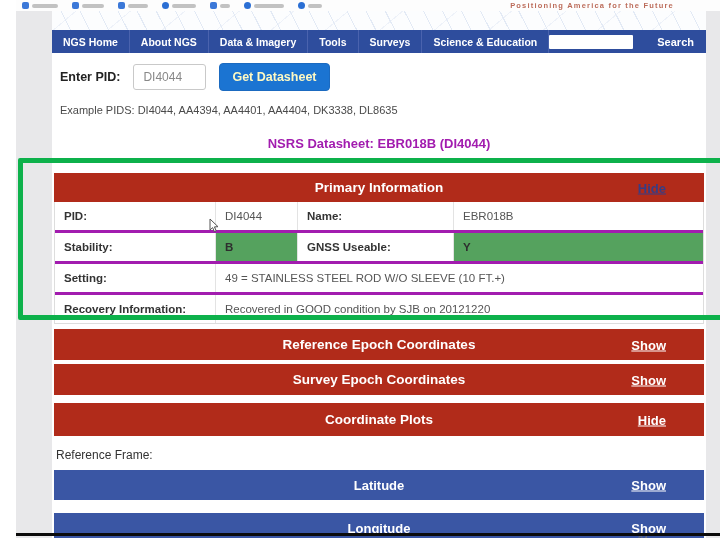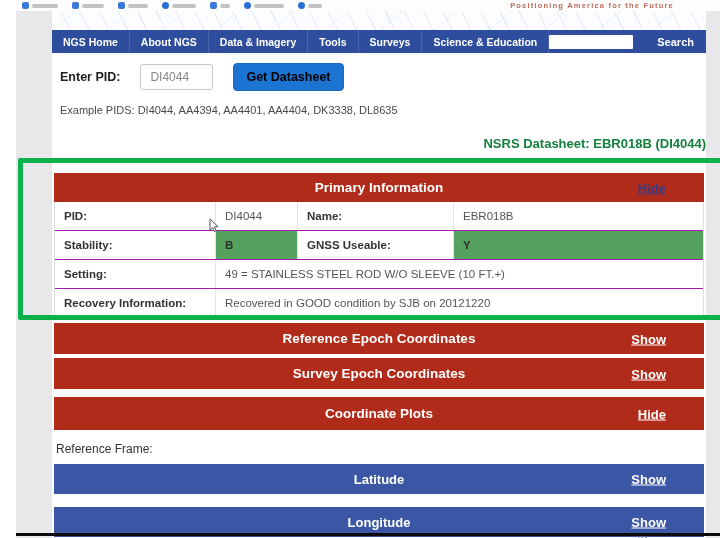--- a/index.html
+++ b/index.html
@@ -30,41 +30,41 @@
       #fcfdfe;
   }
   
   .nav{height:23px;background:#2e4d9d;display:flex;align-items:stretch;color:#fff;}
   .nav-item{display:flex;align-items:center;padding:0 11px;font-size:10.5px;font-weight:bold;border-right:1px solid #4a63ae;cursor:pointer;white-space:nowrap;}
   .nav-fill{flex:1;}
   .nav-search{display:flex;align-items:center;gap:24px;padding-right:32px;justify-content:center;}
   .nav-search input{width:78px;height:14px;border:none;border-radius:1px;background:#fff;font-size:10px;padding:0 3px;}
   .nav-search-label{font-size:11px;font-weight:bold;}
   
-  .pid-row{display:flex;align-items:center;margin:10px 0 0 8px;height:28px;gap:20px;}
+  .pid-row{display:flex;align-items:center;margin:10px 0 0 8px;height:28px;gap:13px;}
   .pid-label{font-size:12.5px;font-weight:bold;color:#222;}
   .pid-input{width:62px;height:24px;border:1px solid #c9c9c9;border-radius:3px;font-size:12px;color:#888;padding:0 0 0 9px;font-family:"Liberation Sans",sans-serif;}
-  .pid-btn{height:28px;padding:0 12px;background:#1b74d2;border:1px solid #1b6ac0;border-radius:4px;color:#000000;font-size:12.5px;font-weight:600;font-family:"Liberation Sans",sans-serif;cursor:pointer;}
+  .pid-btn{height:28px;padding:0 12px;background:#1b74d2;border:1px solid #1b6ac0;border-radius:4px;color:#fef9c3;font-size:12.5px;font-weight:600;font-family:"Liberation Sans",sans-serif;cursor:pointer;}
   .examples{margin:13px 0 0 8px;font-size:11px;color:#4a4a4a;height:12px;}
-  .ds-title{margin-top:20px;text-align:right;font-size:13px;font-weight:bold;color:#15803d;height:16px;}
+  .ds-title{margin-top:20px;text-align:center;font-size:13px;font-weight:bold;color:#a21caf;height:16px;}
   
   .bar{position:relative;margin:0 2px;height:29px;display:flex;align-items:center;justify-content:center;color:#fff;font-weight:bold;font-size:13.5px;}
   .bar.red{background:#b12b1a;}
   .bar.blue{background:#3a56a4;font-size:13px;}
   .toggle{position:absolute;right:38px;top:50%;transform:translateY(-50%);font-size:13px;font-weight:bold;color:#fff;text-decoration:underline;cursor:pointer;padding-left:12px;}
   .toggle.visited{color:#383d84;}
   .bar-primary{margin-top:21px;}
   .bar-ref{margin-top:5px;height:31px;}
   .bar-survey{margin-top:4px;height:31px;}
   .bar-coord{margin-top:8px;height:33px;}
   .bar-lat{margin-top:2px;height:30px;}
   .bar-lon{margin-top:13px;height:30px;}
   
   .ptable{margin:0 2px;border:1px solid #ddd;border-top:none;}
-  .prow{display:grid;grid-template-columns:161px 82px 156px 1fr;height:28px;border-bottom:1px solid #a21caf;align-items:stretch;}
+  .prow{display:grid;grid-template-columns:161px 82px 156px 1fr;height:28px;border-bottom:3px solid #a21caf;align-items:stretch;}
   .prow.span{grid-template-columns:161px 1fr;}
   .prow:last-child{border-bottom:none;}
   .pcell{display:flex;align-items:center;padding-left:9px;font-size:11.5px;color:#555;border-right:1px solid #e3e3e3;overflow:hidden;white-space:nowrap;}
   .pcell:last-child{border-right:none;}
   .pcell.lab{font-weight:bold;color:#333;font-size:11.5px;}
   .pcell.hl{background:#55a25e;color:#2e2e2e;font-weight:bold;}
   
   .rf-row{display:flex;align-items:center;margin:6px 0 0 4px;height:26px;gap:7px;}
   .rf-label{font-size:12px;font-weight:normal;color:#333;}
   .rf-select{position:relative;width:76px;height:24px;border:1px solid #ccc;border-radius:4px;background:#fff;display:flex;align-items:center;padding-left:12px;font-size:11px;color:#555;cursor:pointer;box-sizing:border-box;}

